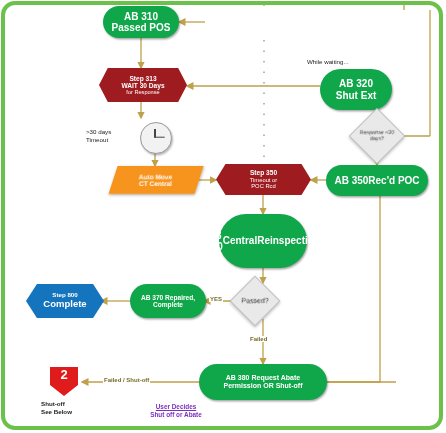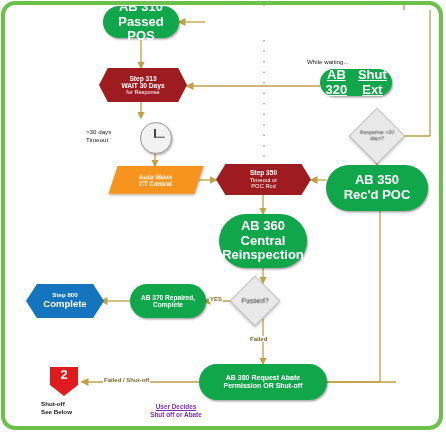--- a/index.html
+++ b/index.html
@@ -25,21 +25,21 @@
   #svg-edges{position:absolute;left:0;top:0;width:446px;height:433px;z-index:1;}
 
   .node{position:absolute;z-index:5;box-sizing:border-box;
         display:flex;align-items:center;justify-content:center;
         text-align:center;color:#ffffff;line-height:1.12;}
 
   
   .green{
     background:#10a64a;
     border-radius:999px;
-    font-size:13px;
+    font-size:10px;
     font-weight:bold;
     box-shadow:1px 1.5px 2px rgba(0,0,0,.35);
   }
   
   .hexred{
     background:#9e1b20;
     color:#ffffff;
     font-size:6.6px;font-weight:bold;
     clip-path:polygon(10% 0,90% 0,100% 50%,90% 100%,10% 100%,0 50%);
     filter:drop-shadow(1px 1.5px 1.5px rgba(0,0,0,.35));
@@ -161,21 +161,21 @@
 
 
   <div class="node hexred" style="left:99px;top:68px;width:88px;height:34px;flex-direction:column;">
     <span>Step 313</span>
     <span>WAIT 30 Days</span>
     <span style="font-weight:normal;font-size:5.6px;">for Response</span>
   </div>
 
   <div class="caption" style="left:307px;top:58px;">While waiting...</div>
 
-  <div class="node green" style="left:320px;top:69px;width:72px;height:27px;flex-direction:row;text-decoration:underline;">
+  <div class="node green" style="left:320px;top:69px;width:72px;height:41px;flex-direction:column;">
     <span>AB 320</span>
     <span>Shut Ext</span>
   </div>
 
   <div class="caption" style="left:86px;top:128px;line-height:1.35;">
     <div>&gt;30 days</div>
     <div>Timeout</div>
   </div>
 
   <div class="clock" style="left:140px;top:122px;">
@@ -197,26 +197,26 @@
     <span style="font-weight:normal;font-size:5.8px;">POC Rcd</span>
   </div>
 
   <div class="node diamond" style="left:357px;top:116px;width:40px;height:40px;font-size:5.3px;">
     <div class="inner">
       <div>Response &lt;30</div>
       <div>days?</div>
     </div>
   </div>
 
-  <div class="node green" style="left:326px;top:165px;width:102px;height:46px;flex-direction:column;">
+  <div class="node green" style="left:326px;top:165px;width:102px;height:31px;flex-direction:row;">
     <span>AB 350</span>
     <span>Rec'd POC</span>
   </div>
 
-  <div class="node green" style="left:219px;top:214px;width:88px;height:54px;flex-direction:column;">
+  <div class="node green" style="left:219px;top:214px;width:88px;height:54px;">
     <span>AB 360</span>
     <span>Central</span>
     <span>Reinspection</span>
   </div>
 
   <div class="node diamond" style="left:237px;top:283px;width:36px;height:36px;font-size:7px;">
     <div class="inner">Passed?</div>
   </div>
 
   <div class="edgelabel" style="left:209px;top:296px;">YES</div>

